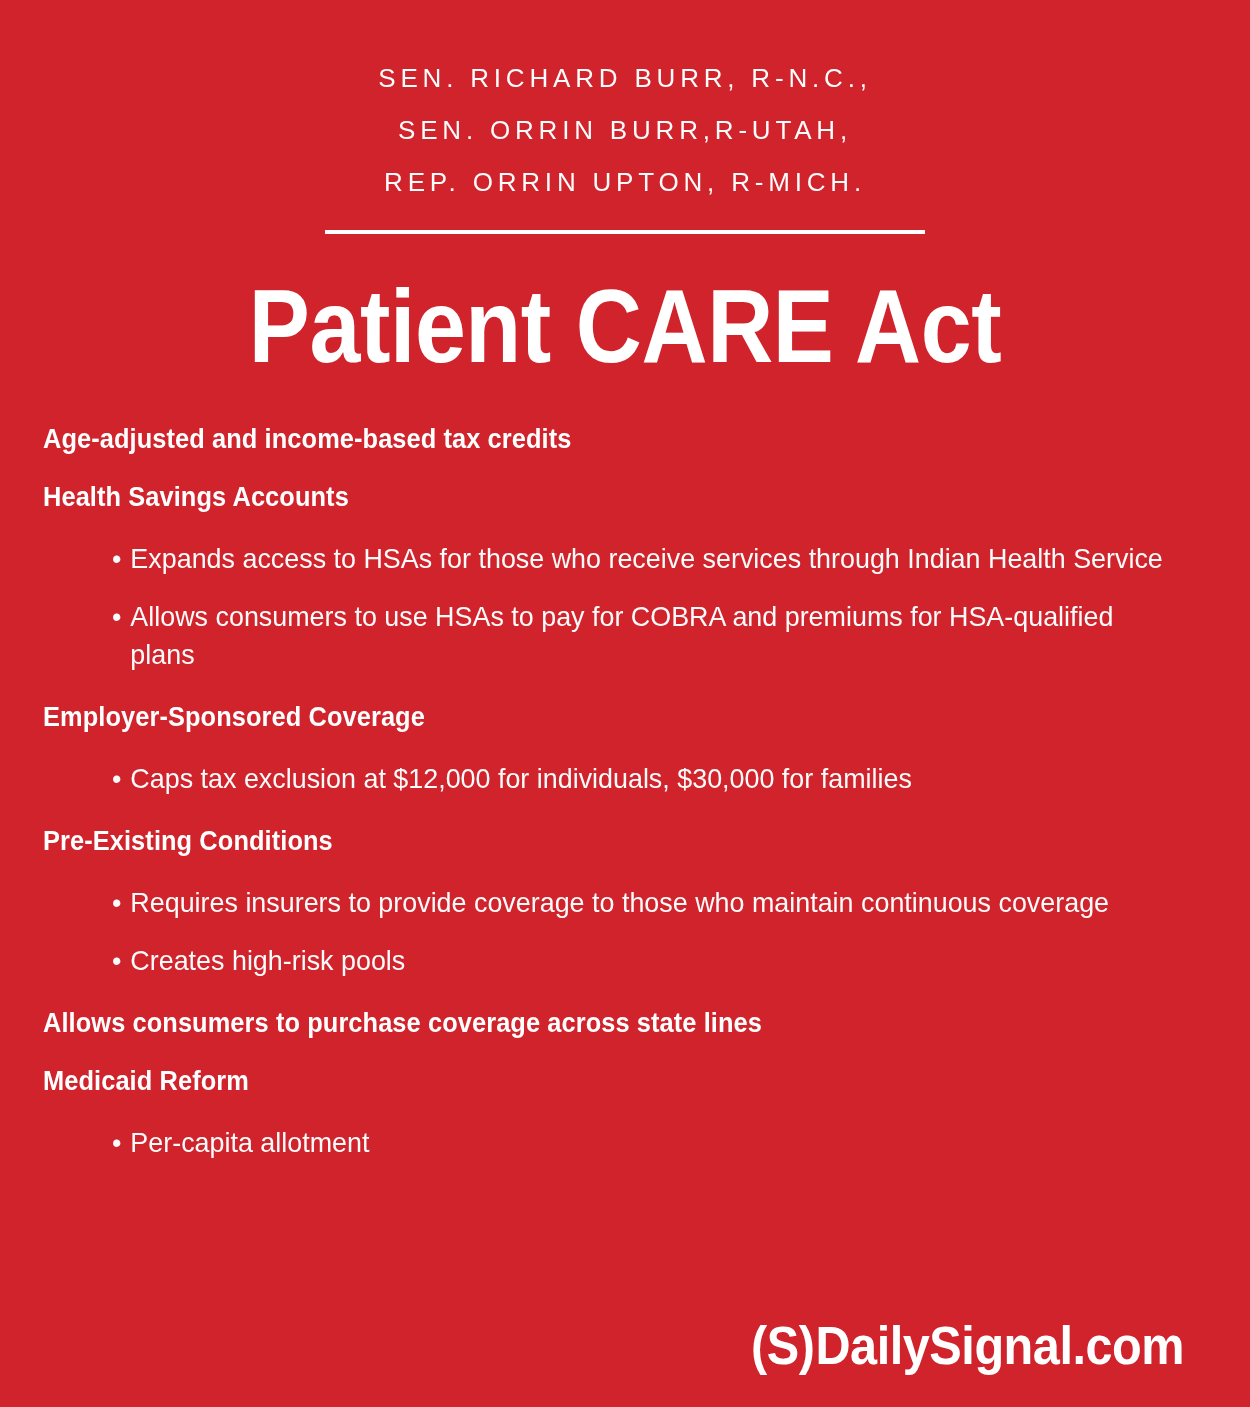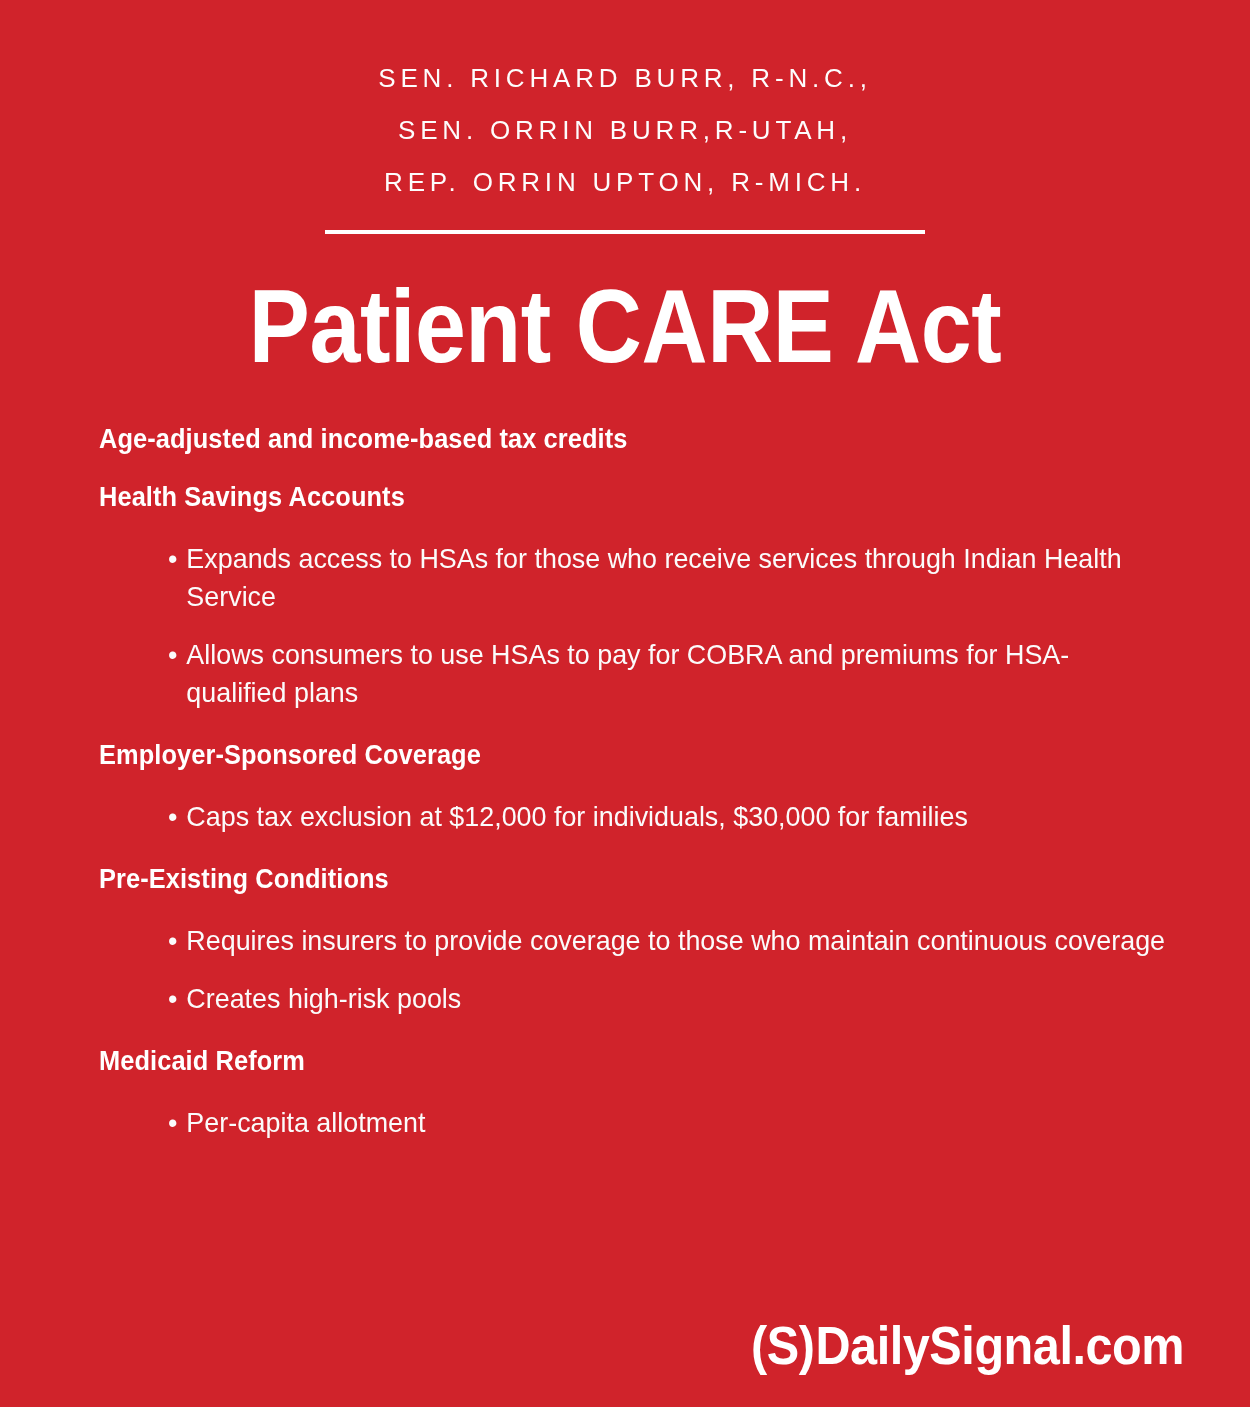--- a/index.html
+++ b/index.html
@@ -63,21 +63,21 @@
     letter-spacing: -0.5px;
     transform: scaleX(0.88);
     transform-origin: center center;
     color: #ffffff;
     white-space: nowrap;
   }
 
   
   .content {
     margin-top: 42px;
-    padding-left: 99px;
+    padding-left: 43px;
     padding-right: 40px;
   }
 
   .section {
     margin: 0;
   }
 
   .heading {
     font-family: "Liberation Sans Narrow", "Liberation Sans", sans-serif;
     font-weight: bold;
@@ -202,20 +202,23 @@
             <span class="dot">•</span>
             <span class="btext">Requires insurers to provide coverage to those who maintain continuous coverage</span>
           </li>
           <li class="bullet">
             <span class="dot">•</span>
             <span class="btext">Creates high-risk pools</span>
           </li>
         </ul>
       </div>
       <div class="section">
+        <div class="heading">Allows consumers to purchase coverage across state lines</div>
+      </div>
+      <div class="section">
         <div class="heading">Medicaid Reform</div>
         <ul class="bullets">
           <li class="bullet">
             <span class="dot">•</span>
             <span class="btext">Per-capita allotment</span>
           </li>
         </ul>
       </div>
     </div>
 

